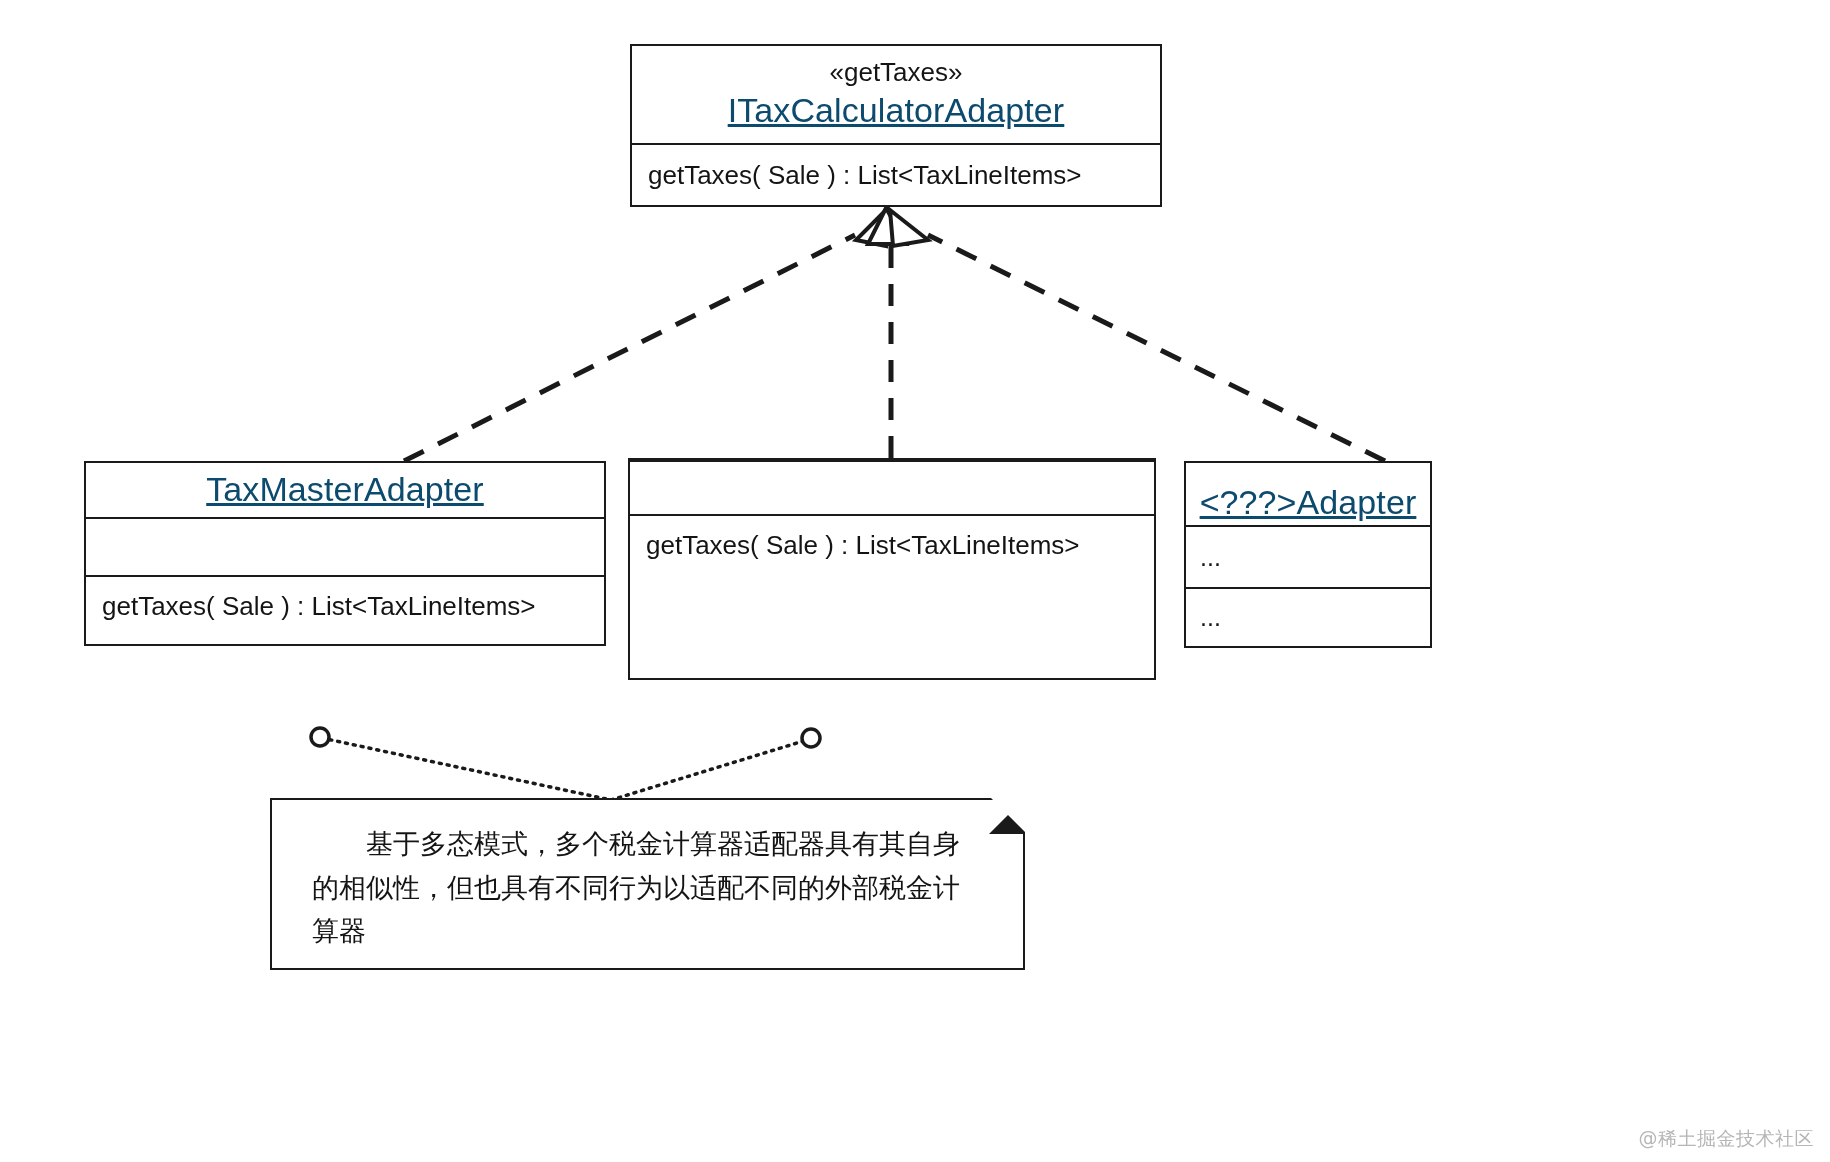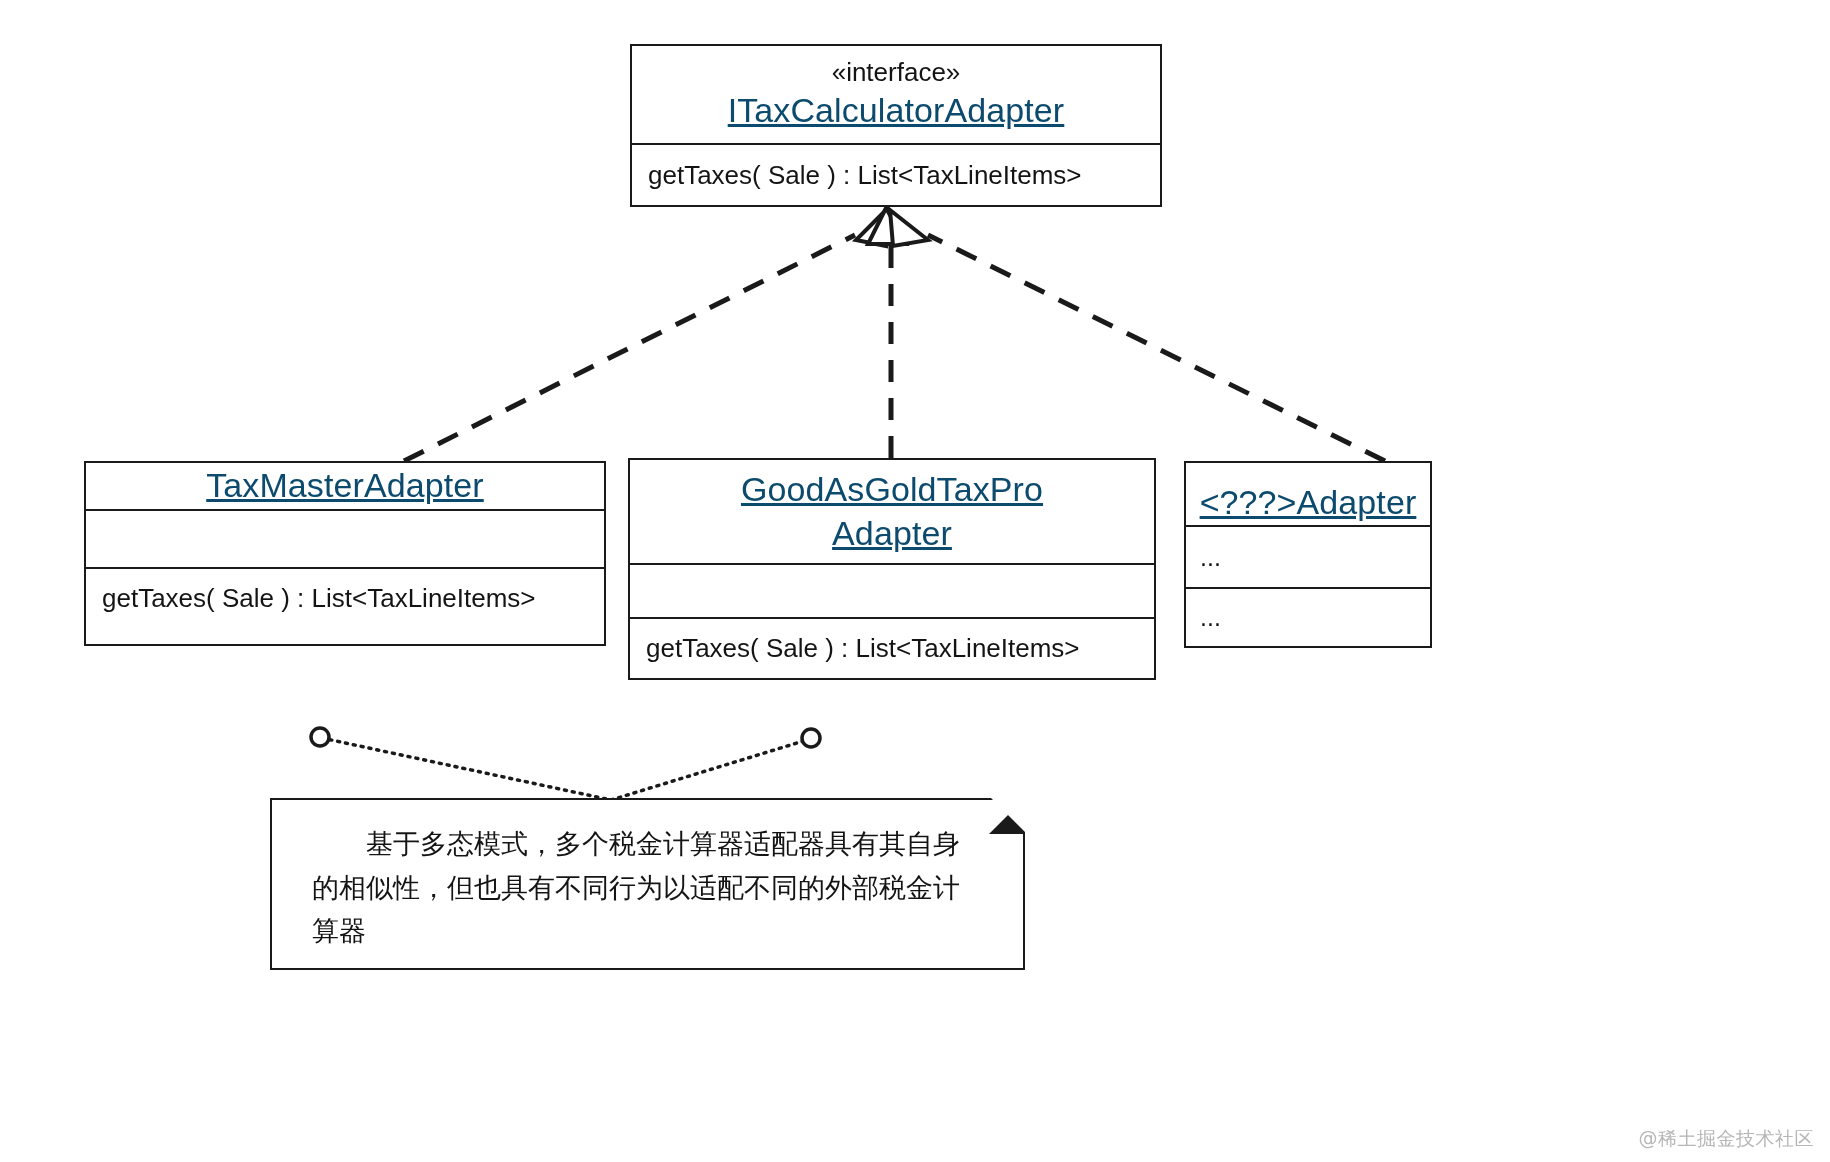--- a/index.html
+++ b/index.html
@@ -71,21 +71,21 @@
   #iface .titlepart { height: 97px; }
   #iface .ops { height: 62px; }
 
   
   #taxmaster {
     left: 84px;
     top: 461px;
     width: 522px;
     height: 185px;
   }
-  #taxmaster .titlepart { height: 46px; }
+  #taxmaster .titlepart { height: 54px; }
   #taxmaster .empty { height: 58px; }
   #taxmaster .ops { height: 61px; }
 
   
   #goodasgold {
     left: 628px;
     top: 458px;
     width: 528px;
     height: 222px;
   }
@@ -175,45 +175,41 @@
     <polygon points="890,210 928,240 893,246" fill="#ffffff" stroke="#1a1a1a" stroke-width="4"></polygon>
 
     <line x1="322" y1="738" x2="611" y2="800" stroke="#1a1a1a" stroke-width="3.5" stroke-dasharray="2,6" stroke-linecap="round"></line>
     <line x1="611" y1="800" x2="810" y2="739" stroke="#1a1a1a" stroke-width="3.5" stroke-dasharray="2,6" stroke-linecap="round"></line>
     <circle cx="320" cy="737" r="9" fill="#ffffff" stroke="#1a1a1a" stroke-width="3.5"></circle>
     <circle cx="811" cy="738" r="9" fill="#ffffff" stroke="#1a1a1a" stroke-width="3.5"></circle>
   </svg>
 
   <div class="umlbox" id="iface">
     <div class="compartment titlepart">
-      <div class="stereotype">«interface»</div>
+      <div class="stereotype">«getTaxes»</div>
       <div class="cls-name">ITaxCalculatorAdapter</div>
     </div>
     <div class="compartment ops divider">
       <div class="member">getTaxes( Sale ) : List&lt;TaxLineItems&gt;</div>
     </div>
   </div>
 
   <div class="umlbox" id="taxmaster">
     <div class="compartment titlepart">
       <div class="cls-name">TaxMasterAdapter</div>
     </div>
     <div class="compartment empty divider">
       <div class="member"></div>
     </div>
     <div class="compartment ops divider">
       <div class="member">getTaxes( Sale ) : List&lt;TaxLineItems&gt;</div>
     </div>
   </div>
 
   <div class="umlbox" id="goodasgold">
-    <div class="compartment titlepart">
-      <div class="cls-name">GoodAsGoldTaxPro</div>
-      <div class="cls-name">Adapter</div>
-    </div>
     <div class="compartment empty divider">
       <div class="member"></div>
     </div>
     <div class="compartment ops divider">
       <div class="member">getTaxes( Sale ) : List&lt;TaxLineItems&gt;</div>
     </div>
   </div>
 
   <div class="umlbox" id="unknown">
     <div class="compartment titlepart">

